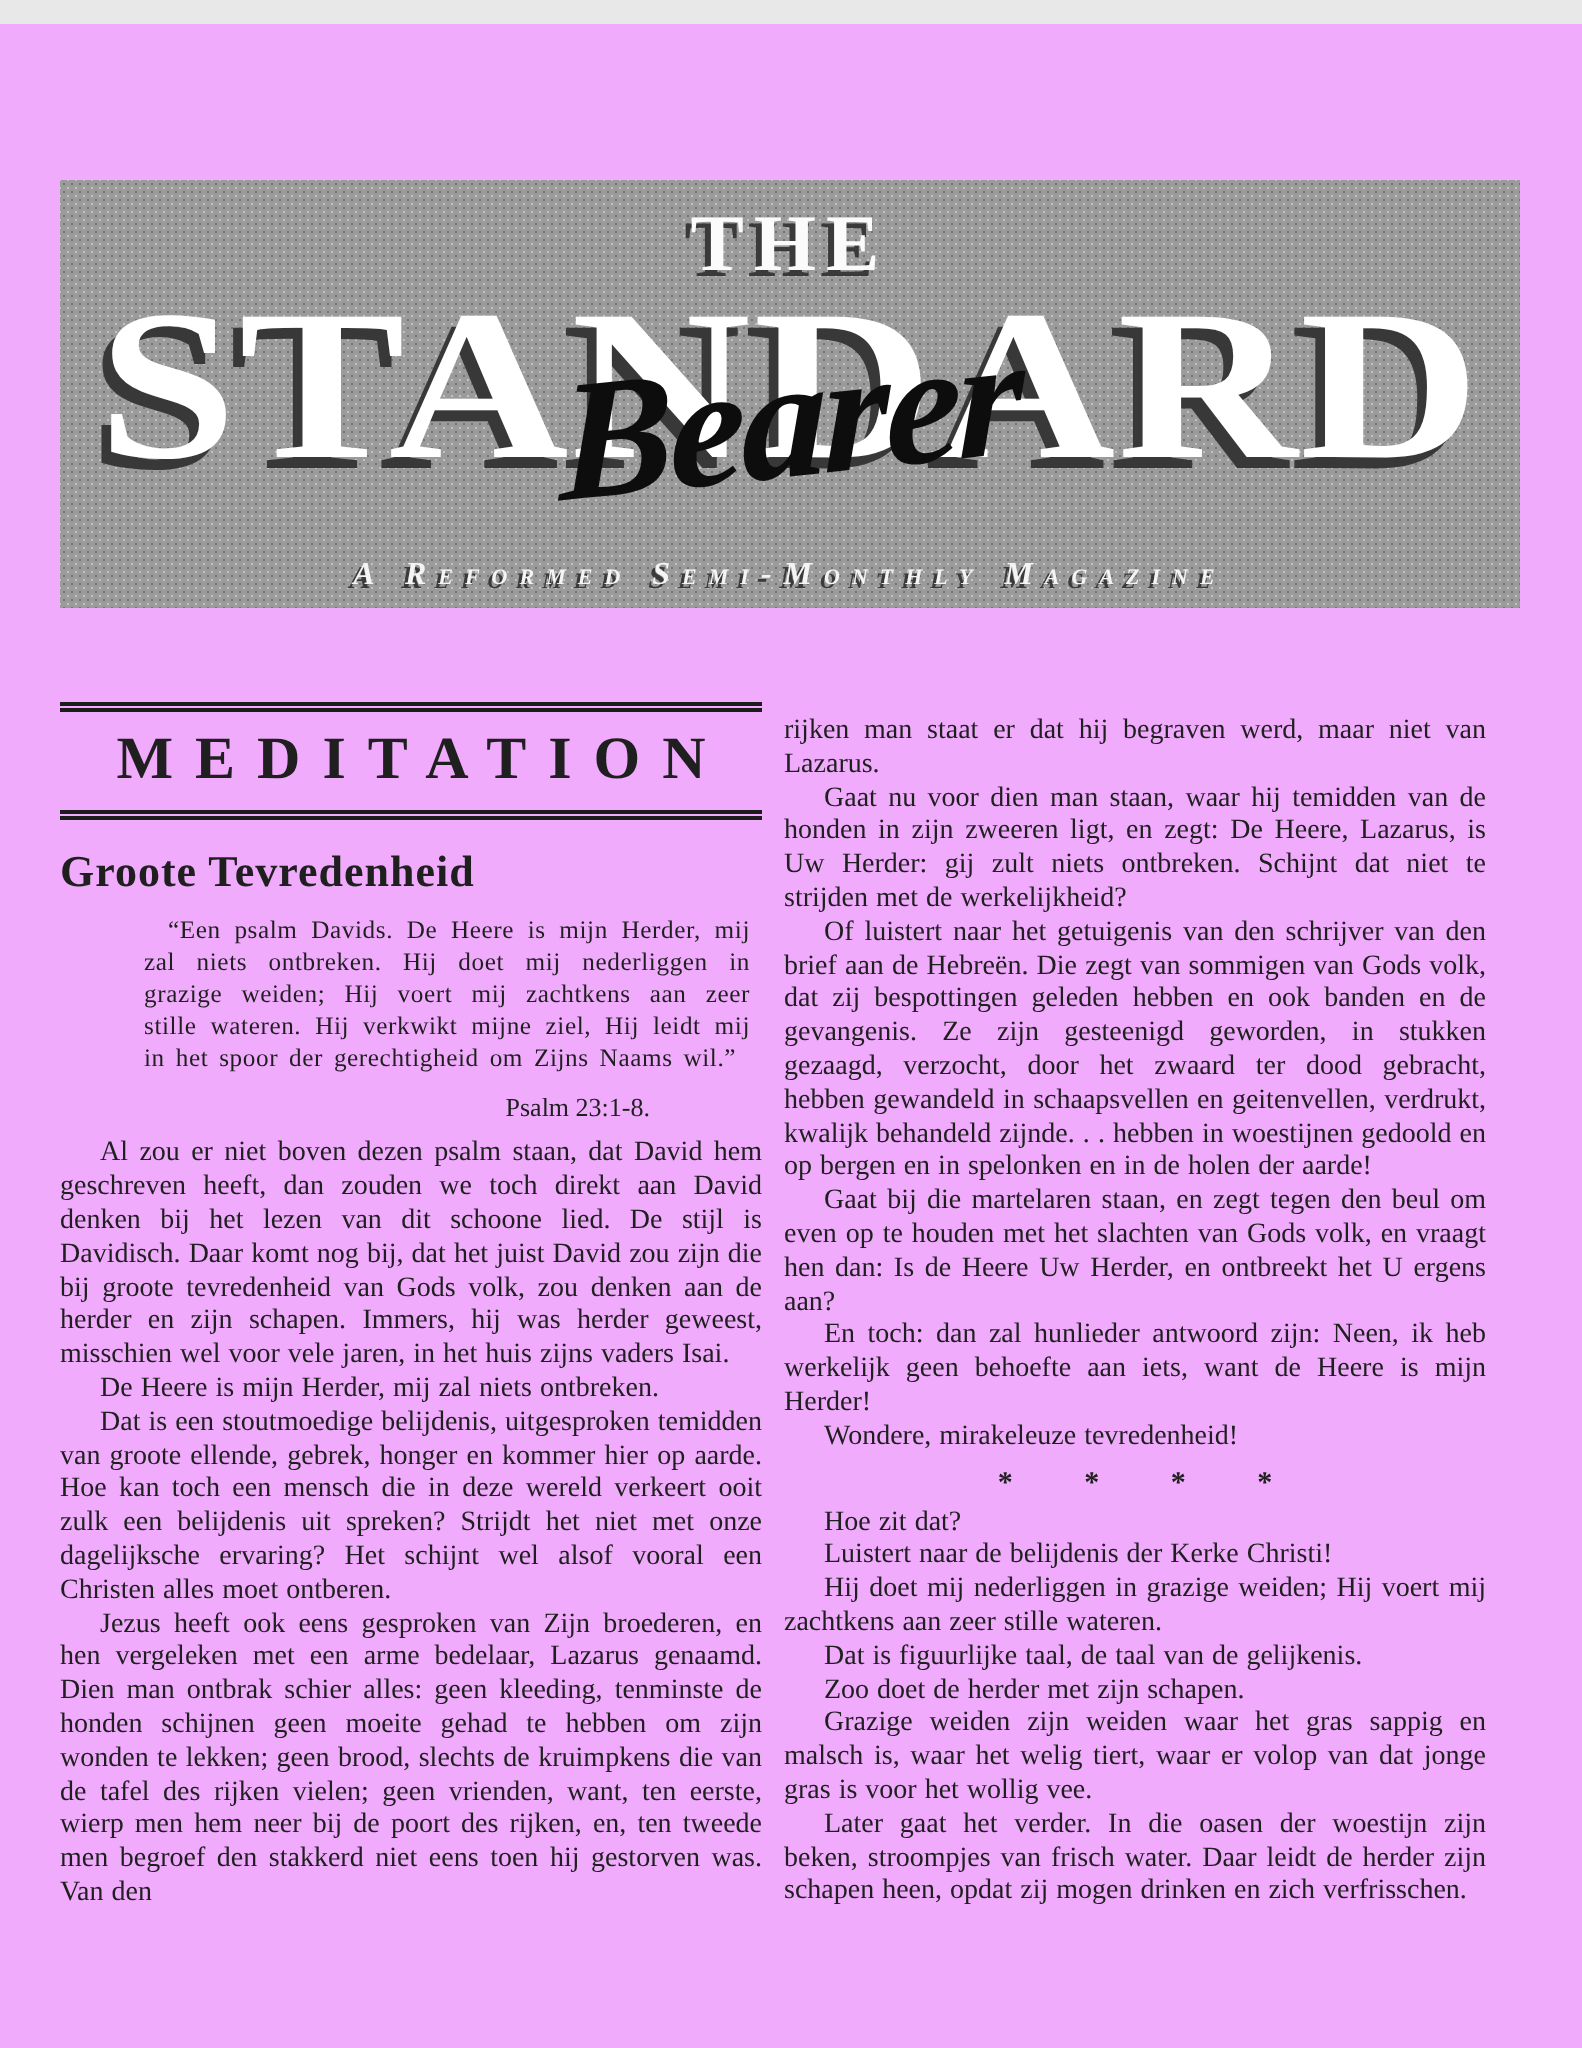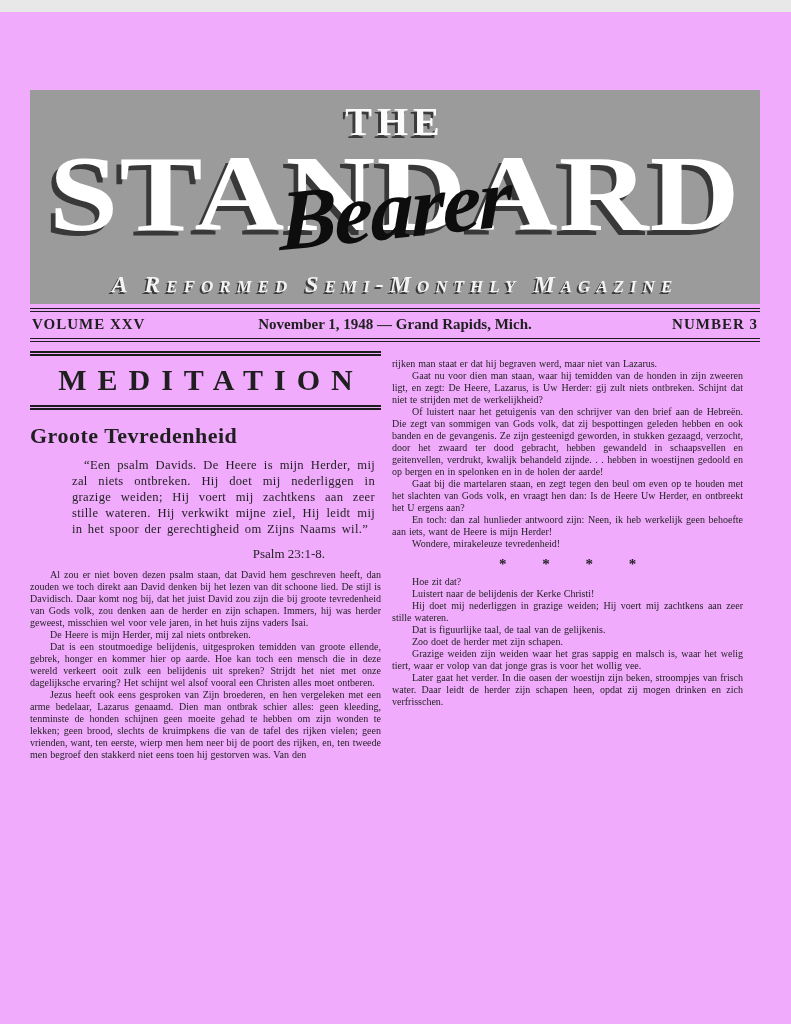--- a/index.html
+++ b/index.html
@@ -33,21 +33,21 @@
   }
   .m-bearer{
     position:absolute;top:76px;left:0;width:100%;text-align:center;
     font-style:italic;font-weight:bold;font-size:86px;line-height:1;
     color:#0d0d0d;transform:rotate(-6deg) skewX(-6deg);
     letter-spacing:-2px;white-space:nowrap;
   }
   .m-subtitle{
     position:absolute;bottom:8px;left:0;width:100%;text-align:center;
     font-style:italic;font-weight:bold;font-variant:small-caps;
-    font-size:24px;letter-spacing:6px;line-height:1;
+    font-size:16px;letter-spacing:6px;line-height:1;
     color:#f4f4f4;text-shadow:-2px 2px 0 #3a3a3a;
   }
   
   .issue-bar{
     position:absolute;top:296px;left:30px;width:730px;
     border-top:4px double #1c1c1c;border-bottom:4px double #1c1c1c;
     padding:4px 2px 5px 2px;box-sizing:border-box;
     display:grid;grid-template-columns:1fr auto 1fr;align-items:baseline;
     font-weight:bold;font-size:15px;
   }
@@ -72,21 +72,21 @@
   }
   .epigraph{
     font-size:12.6px;line-height:1.26;text-align:justify;
     margin:2px 6px 0 42px;text-indent:12px;word-spacing:2px;
     letter-spacing:0.3px;
   }
   .epigraph-ref{
     text-align:right;padding-right:56px;font-size:13px;margin-top:9px;
   }
   .body-text p{
-    margin:0;font-size:10px;line-height:1.2;text-align:justify;
+    margin:0;font-size:14px;line-height:1.2;text-align:justify;
     text-indent:20px;word-spacing:0.5px;
   }
   .body-text{margin-top:7px;}
   .no-indent{text-indent:0 !important;}
   .separator{
     text-align:center;font-size:15px;font-weight:bold;
     letter-spacing:16px;margin:5px 0 3px 0;line-height:1.2;
     text-indent:16px;
   }
 </style>
@@ -95,25 +95,20 @@
 
 <div class="page">
 
   <div class="masthead">
     <div class="m-the">THE</div>
     <div class="m-standard">STANDARD</div>
     <div class="m-bearer">Bearer</div>
     <div class="m-subtitle">A Reformed Semi-Monthly Magazine</div>
   </div>
 
-  <div class="issue-bar">
-    <span class="vol">VOLUME XXV</span>
-    <span class="date">November 1, 1948 — Grand Rapids, Mich.</span>
-    <span class="num">NUMBER 3</span>
-  </div>
 
   <div class="content">
 
     <div class="col">
       <div class="meditation-box">MEDITATION</div>
       <div class="article-title">Groote Tevredenheid</div>
       <div class="epigraph">“Een psalm Davids.  De Heere is mijn Herder, mij zal niets ontbreken.  Hij doet mij nederliggen in grazige weiden; Hij voert mij zachtkens aan zeer stille wateren.  Hij verkwikt mijne ziel, Hij leidt mij in het spoor der gerechtigheid om Zijns Naams wil.”</div>
       <div class="epigraph-ref">Psalm 23:1-8.</div>
       <div class="body-text">
         <p>Al zou er niet boven dezen psalm staan, dat David hem geschreven heeft, dan zouden we toch direkt aan David denken bij het lezen van dit schoone lied.  De stijl is Davidisch.  Daar komt nog bij, dat het juist David zou zijn die bij groote tevredenheid van Gods volk, zou denken aan de herder en zijn schapen.  Immers, hij was herder geweest, misschien wel voor vele jaren, in het huis zijns vaders Isai.</p>

